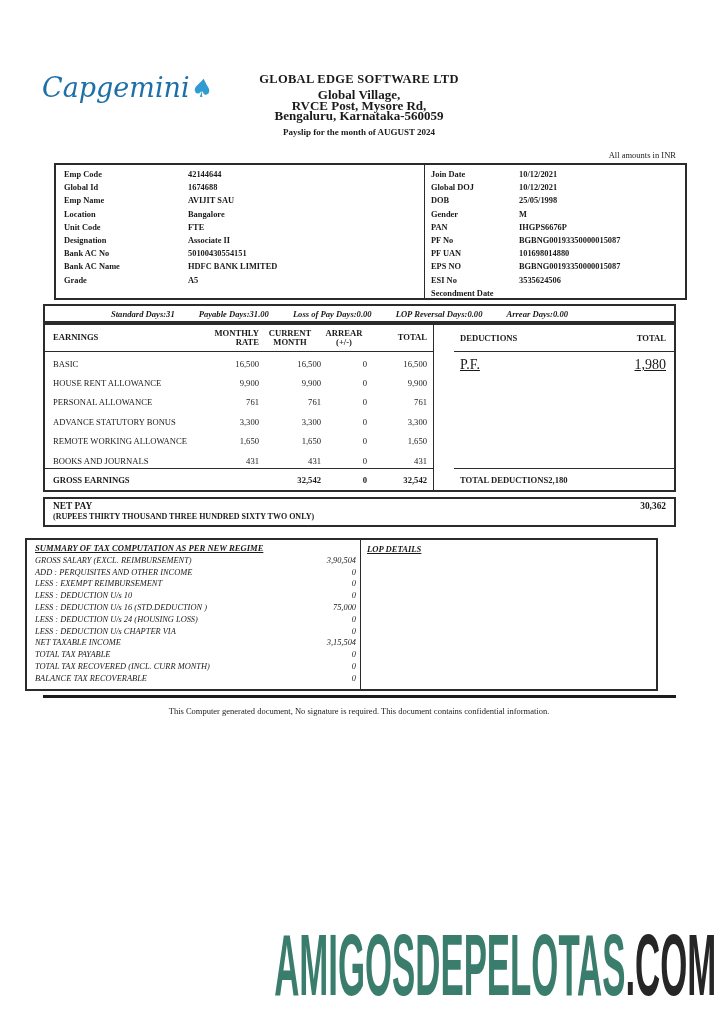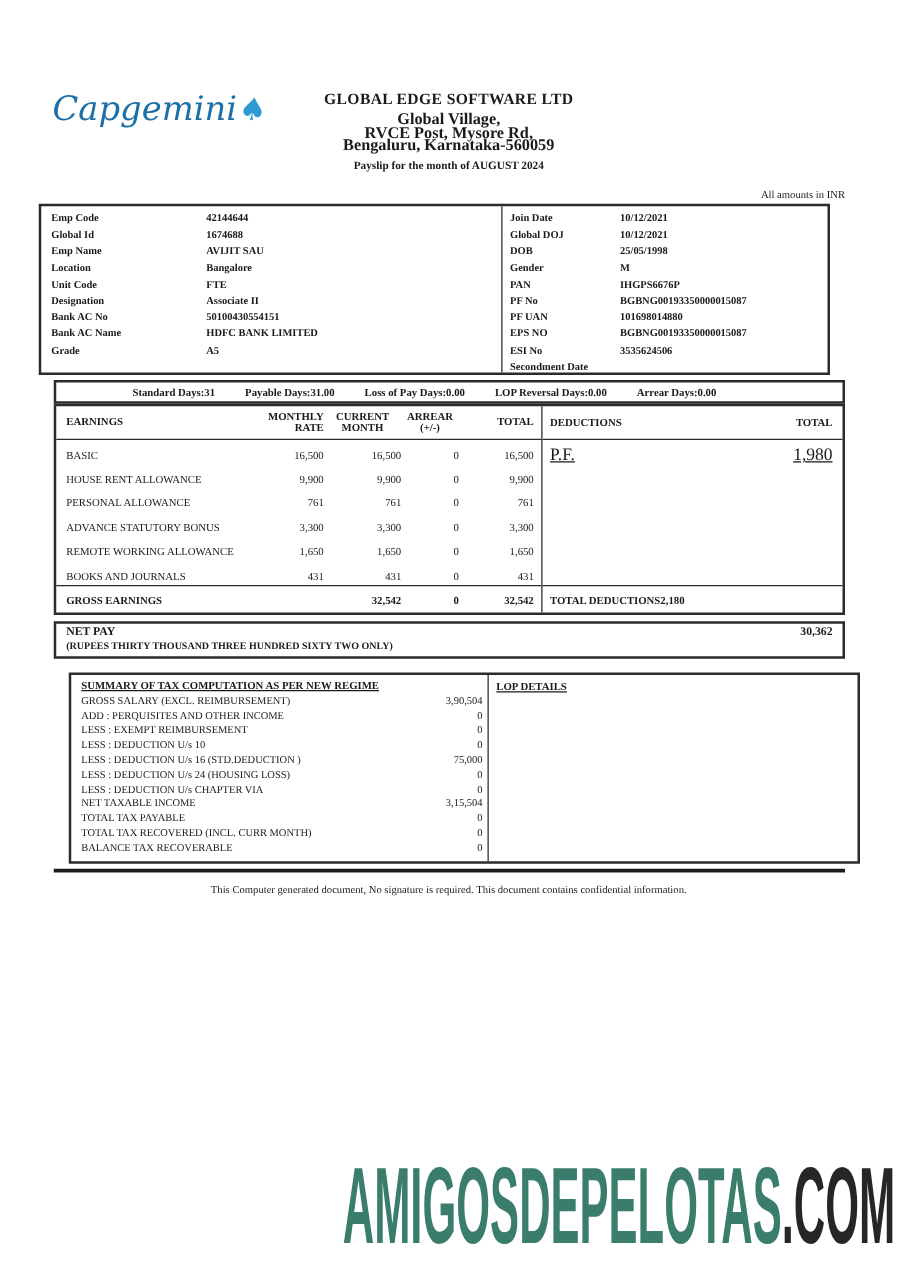--- a/index.html
+++ b/index.html
@@ -41,52 +41,52 @@
     transform: rotate(8deg);
   }
 
   .inr-note {
     position: absolute; right: 42px; top: 150px;
     font-size: 8.5px;
   }
 
   
   .emp-table {
-    position: absolute; left: 31px; top: 163px;
+    position: absolute; left: 54px; top: 163px;
     width: 633px; height: 137px;
     border: 2px solid #2b2b2b;
     display: flex;
   }
   .emp-col-left  { width: 368px; padding: 3px 0 0 8px; }
   .emp-col-right { flex: 1; border-left: 1px solid #2b2b2b; padding: 3px 0 0 6px; }
   .kv-row { display: flex; align-items: center; height: 13.2px; }
   .kv-label { font-weight: bold; font-size: 8.4px; }
   .kv-value { font-weight: bold; font-size: 8.4px; }
   .emp-col-left  .kv-label { width: 124px; }
   .emp-col-right .kv-label { width: 88px; }
 
   
   .days-bar {
     position: absolute; left: 43px; top: 304px;
     width: 633px; height: 19px;
     border: 2px solid #2b2b2b;
     display: flex; align-items: center; justify-content: center;
     gap: 24px; padding-right: 40px;
   }
-  .days-item { font-size: 8.6px; font-weight: bold; white-space: nowrap; }
+  .days-item { font-size: 8.6px; font-weight: bold; white-space: nowrap; font-style: italic; }
 
   
   .main-table {
     position: absolute; left: 43px; top: 323px;
     width: 633px; height: 169px;
     border: 2px solid #2b2b2b;
     display: flex;
   }
   .earn-half { width: 388px; display: flex; flex-direction: column; }
-  .ded-half  { flex: 1; border-left: 1.5px solid #2b2b2b; display: flex; flex-direction: column; }
+  .ded-half  { flex: 1; border-left: 1.5px solid #2b2b2b; display: flex; flex-direction: column; padding-left: 20px; }
 
   .earn-head {
     height: 27px; border-bottom: 1.5px solid #2b2b2b;
     display: grid; grid-template-columns: 1fr 64px 62px 46px 60px;
     align-items: center; padding: 0 6px 0 8px;
     font-weight: bold; font-size: 8.6px;
   }
   .earn-head .hc { white-space: pre-line; line-height: 9.5px; }
   .hc-right  { text-align: right; }
   .hc-center { text-align: center; }
@@ -128,24 +128,25 @@
     position: absolute; left: 43px; top: 497px;
     width: 633px; height: 30px;
     border: 2px solid #2b2b2b;
     padding: 2px 8px;
   }
   .netpay-line1 { display: flex; justify-content: space-between; font-weight: bold; font-size: 9.4px; }
   .netpay-line2 { font-weight: bold; font-size: 8px; margin-top: 1px; }
 
   
   .taxbox {
-    position: absolute; left: 55px; top: 538px;
+    position: absolute; left: 25px; top: 538px;
     width: 633px; height: 153px;
     border: 2px solid #2b2b2b;
     display: flex;
+    font-style: italic;
   }
   .tax-left {
     width: 334px; border-right: 1.5px solid #2b2b2b;
     padding: 3px 4px 0 8px;
   }
   .tax-title {
     font-weight: bold; font-size: 8.6px; text-decoration: underline;
     line-height: 11.8px; white-space: nowrap;
   }
   .tax-row {

